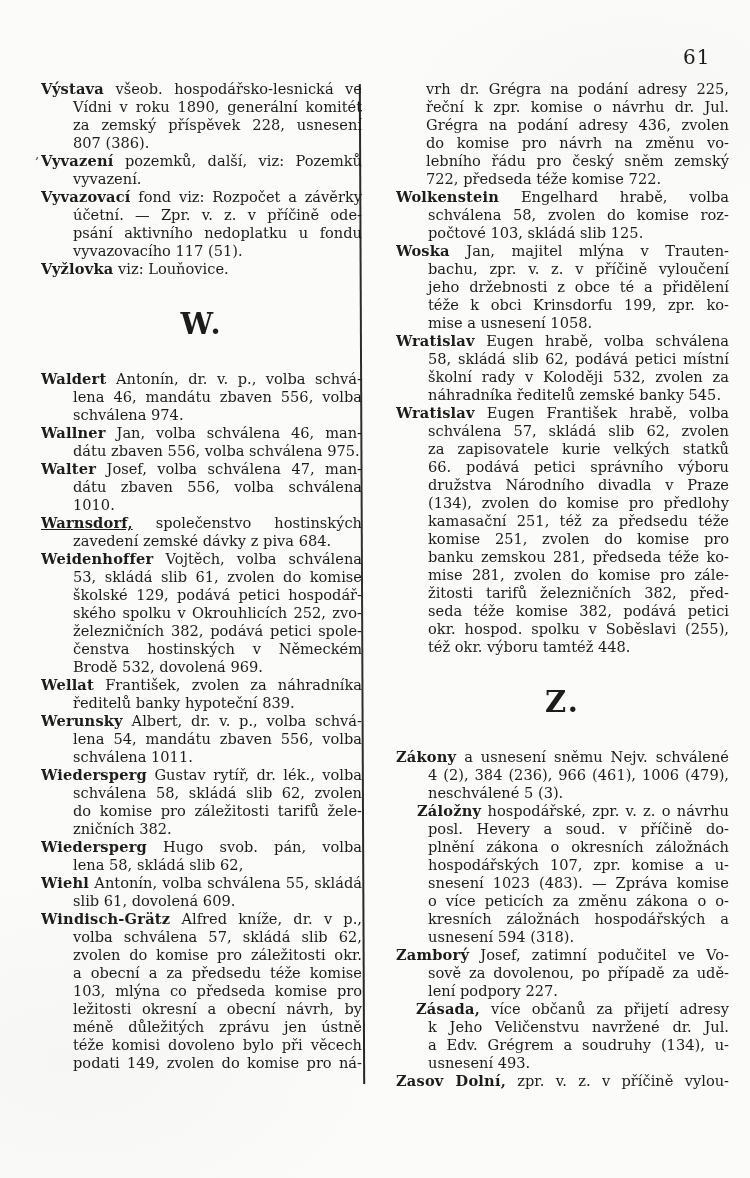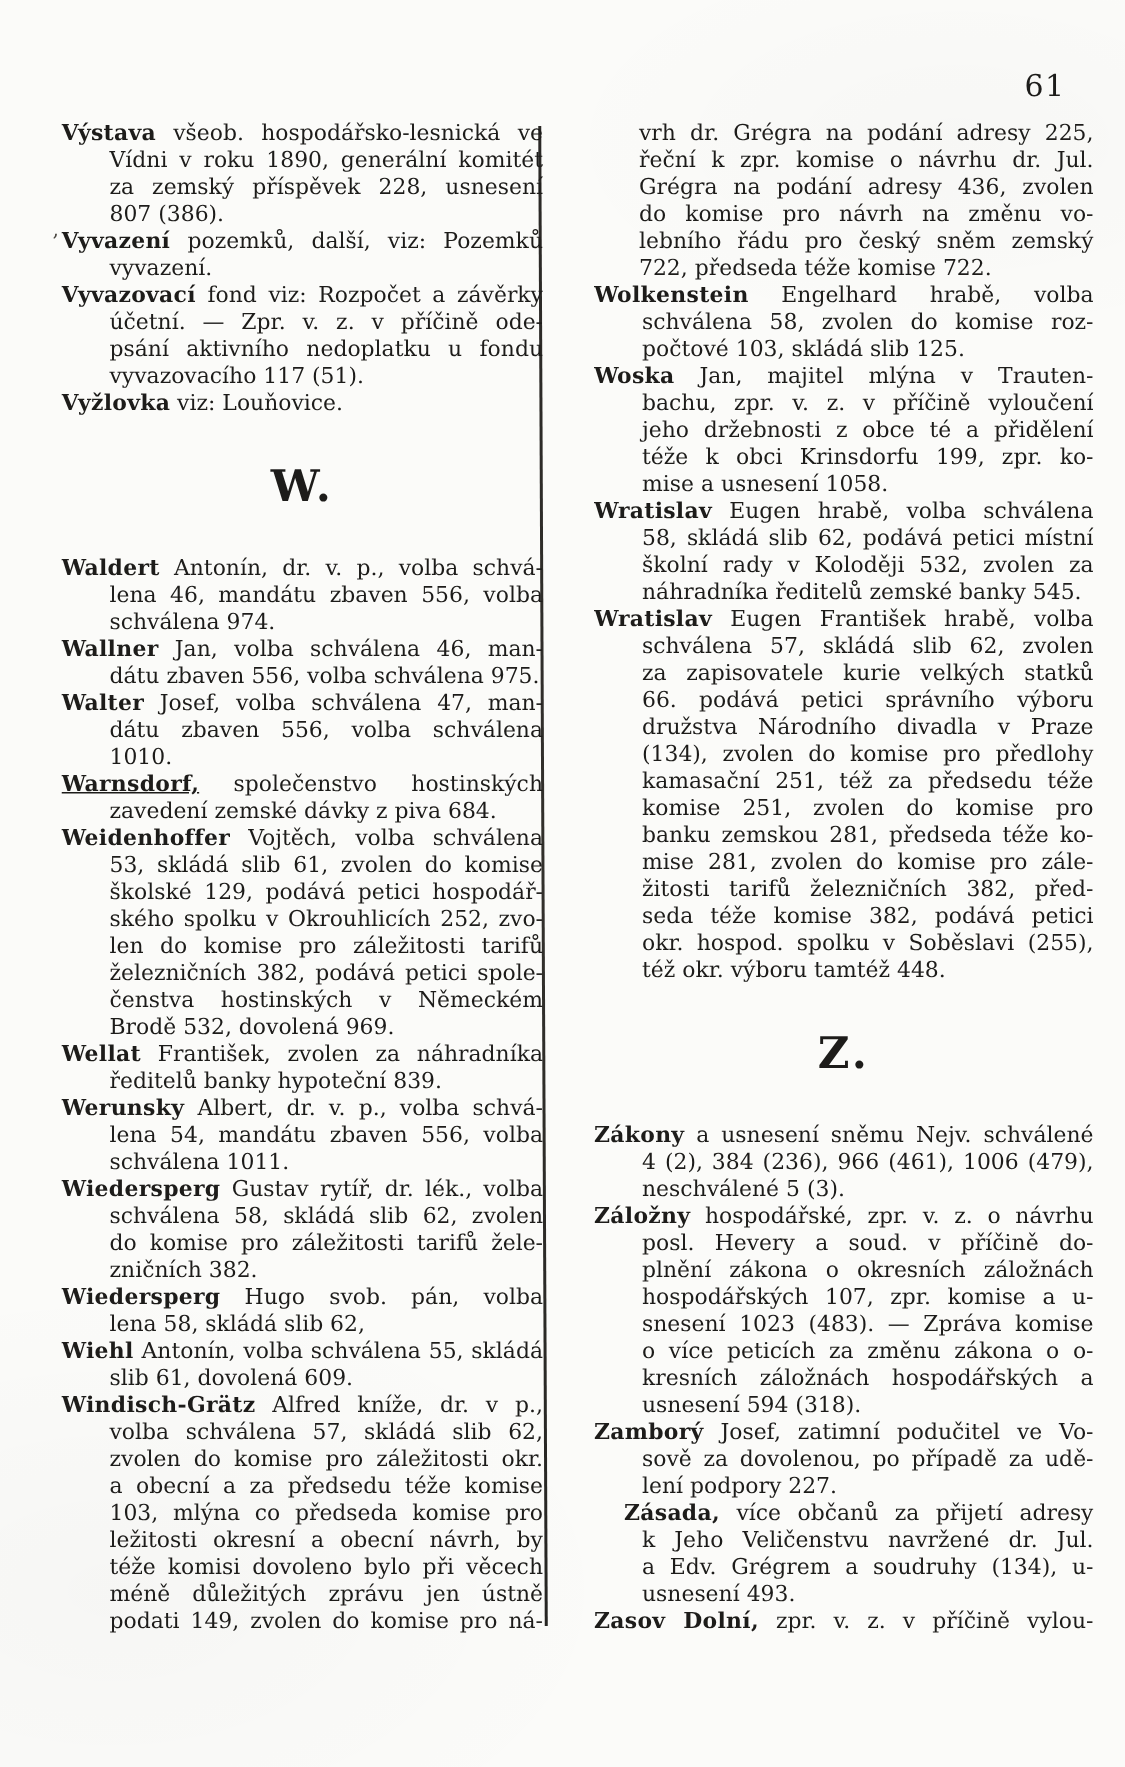--- a/index.html
+++ b/index.html
@@ -101,21 +101,20 @@
       </div>
       <div class="entry">
         <div class="line first"><div class="term" style="display: inline; text-decoration: underline;">Warnsdorf,</div> společenstvo hostinských proti</div>
         <div class="line last">zavedení zemské dávky z piva 684.</div>
       </div>
       <div class="entry">
         <div class="line first"><div class="term" style="display: inline;">Weidenhoffer</div> Vojtěch, volba schválena</div>
         <div class="line">53, skládá slib 61, zvolen do komise</div>
         <div class="line">školské 129, podává petici hospodář-</div>
         <div class="line">ského spolku v Okrouhlicích 252, zvo-</div>
-        <div class="line">len do komise pro záležitosti tarifů</div>
         <div class="line">železničních 382, podává petici spole-</div>
         <div class="line">čenstva hostinských v Německém</div>
         <div class="line last">Brodě 532, dovolená 969.</div>
       </div>
       <div class="entry">
         <div class="line first"><div class="term" style="display: inline;">Wellat</div> František, zvolen za náhradníka</div>
         <div class="line last">ředitelů banky hypoteční 839.</div>
       </div>
       <div class="entry">
         <div class="line first"><div class="term" style="display: inline;">Werunsky</div> Albert, dr. v. p., volba schvá-</div>
@@ -136,22 +135,22 @@
         <div class="line first"><div class="term" style="display: inline;">Wiehl</div> Antonín, volba schválena 55, skládá</div>
         <div class="line last">slib 61, dovolená 609.</div>
       </div>
       <div class="entry">
         <div class="line first"><div class="term" style="display: inline;">Windisch-Grätz</div> Alfred kníže, dr. v p.,</div>
         <div class="line">volba schválena 57, skládá slib 62,</div>
         <div class="line">zvolen do komise pro záležitosti okr.</div>
         <div class="line">a obecní a za předsedu téže komise</div>
         <div class="line">103, mlýna co předseda komise pro zá-</div>
         <div class="line">ležitosti okresní a obecní návrh, by</div>
+        <div class="line">méně důležitých zprávu jen ústně</div>
         <div class="line">téže komisi dovoleno bylo při věcech</div>
-        <div class="line">méně důležitých zprávu jen ústně</div>
         <div class="line">podati 149, zvolen do komise pro ná-</div>
       </div>
     </div>
   <div class="column right">
       <div class="entry continuation">
         <div class="line">vrh dr. Grégra na podání adresy 225,</div>
         <div class="line">řeční k zpr. komise o návrhu dr. Jul.</div>
         <div class="line">Grégra na podání adresy 436, zvolen</div>
         <div class="line">do komise pro návrh na změnu vo-</div>
         <div class="line">lebního řádu pro český sněm zemský</div>
@@ -191,21 +190,21 @@
         <div class="line">okr. hospod. spolku v Soběslavi (255),</div>
         <div class="line last">též okr. výboru tamtéž 448.</div>
       </div>
       <div class="section-header">Z.</div>
       <div class="entry">
         <div class="line first"><div class="term" style="display: inline;">Zákony</div> a usnesení sněmu Nejv. schválené</div>
         <div class="line">4 (2), 384 (236), 966 (461), 1006 (479),</div>
         <div class="line last">neschválené 5 (3).</div>
       </div>
       <div class="entry">
-        <div class="line first"><div class="term" style="display: inline;">Záložny</div> hospodářské, zpr. v. z. o návrhu</div>
+        <div class="line first"><div class="term" style="display: inline; margin-left: 21px;">Záložny</div> hospodářské, zpr. v. z. o návrhu</div>
         <div class="line">posl. Hevery a soud. v příčině do-</div>
         <div class="line">plnění zákona o okresních záložnách</div>
         <div class="line">hospodářských 107, zpr. komise a u-</div>
         <div class="line">snesení 1023 (483). — Zpráva komise</div>
         <div class="line">o více peticích za změnu zákona o o-</div>
         <div class="line">kresních záložnách hospodářských a</div>
         <div class="line last">usnesení 594 (318).</div>
       </div>
       <div class="entry">
         <div class="line first"><div class="term" style="display: inline;">Zamborý</div> Josef, zatimní podučitel ve Vo-</div>

